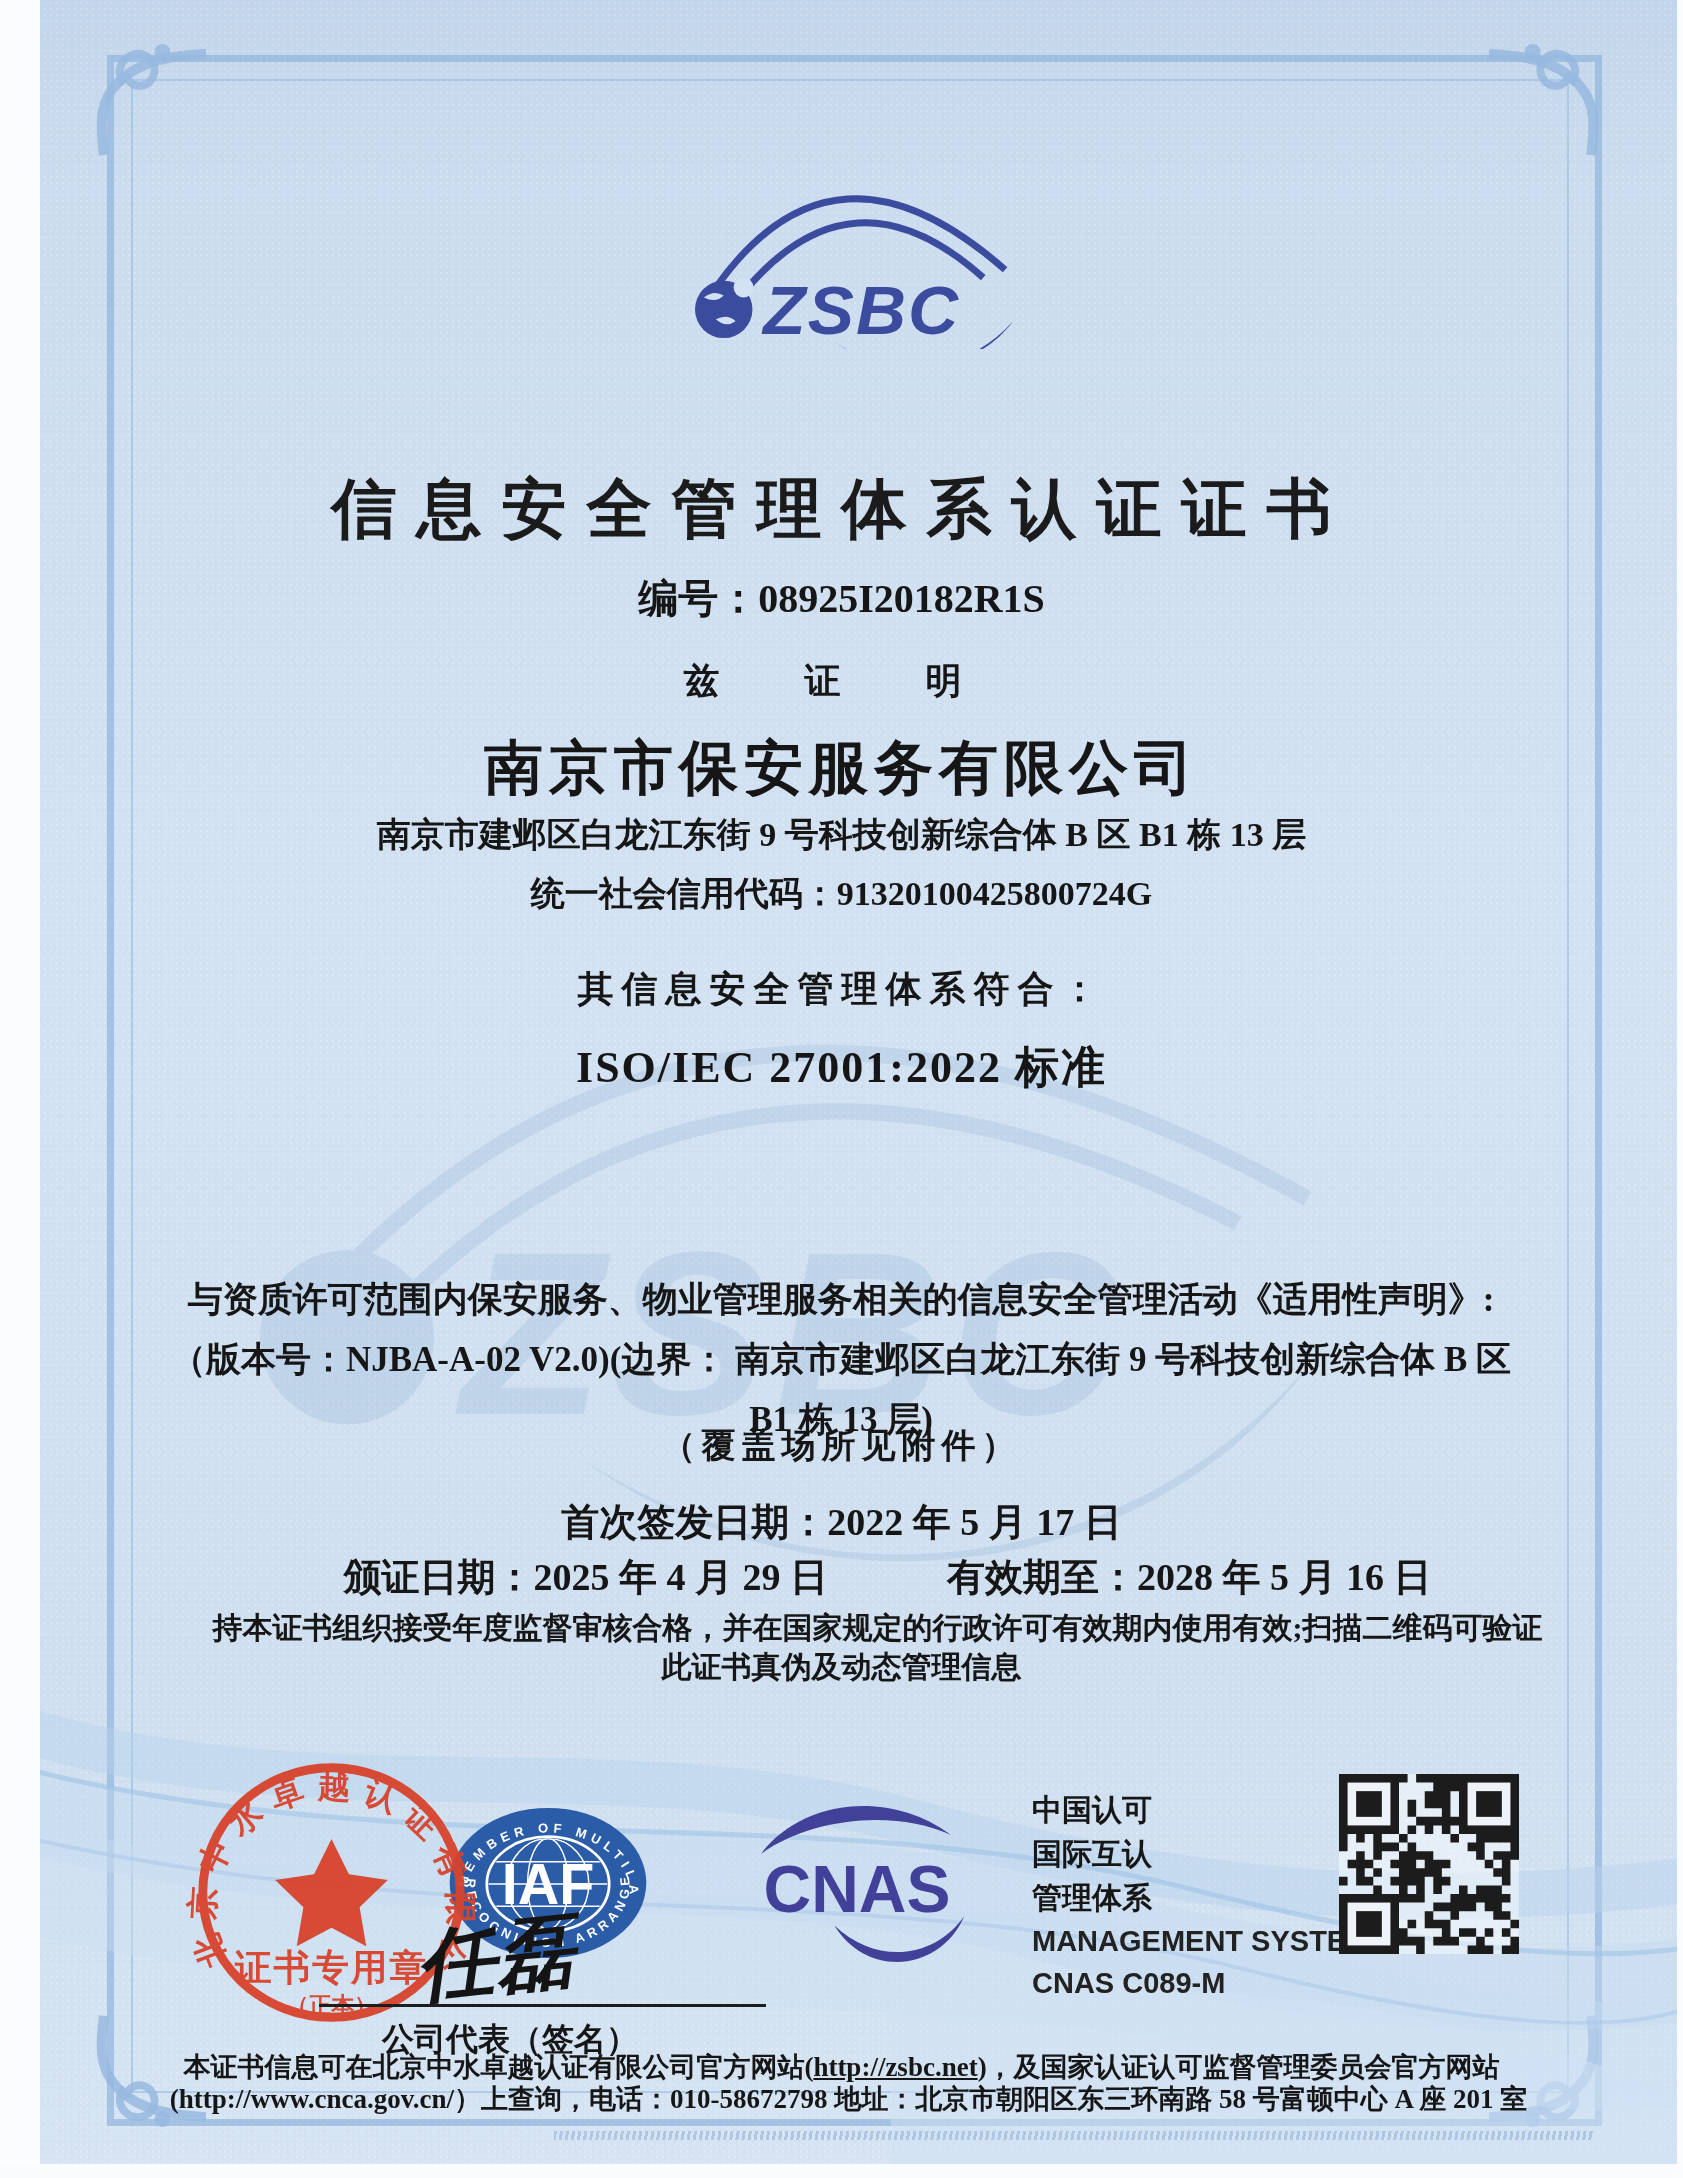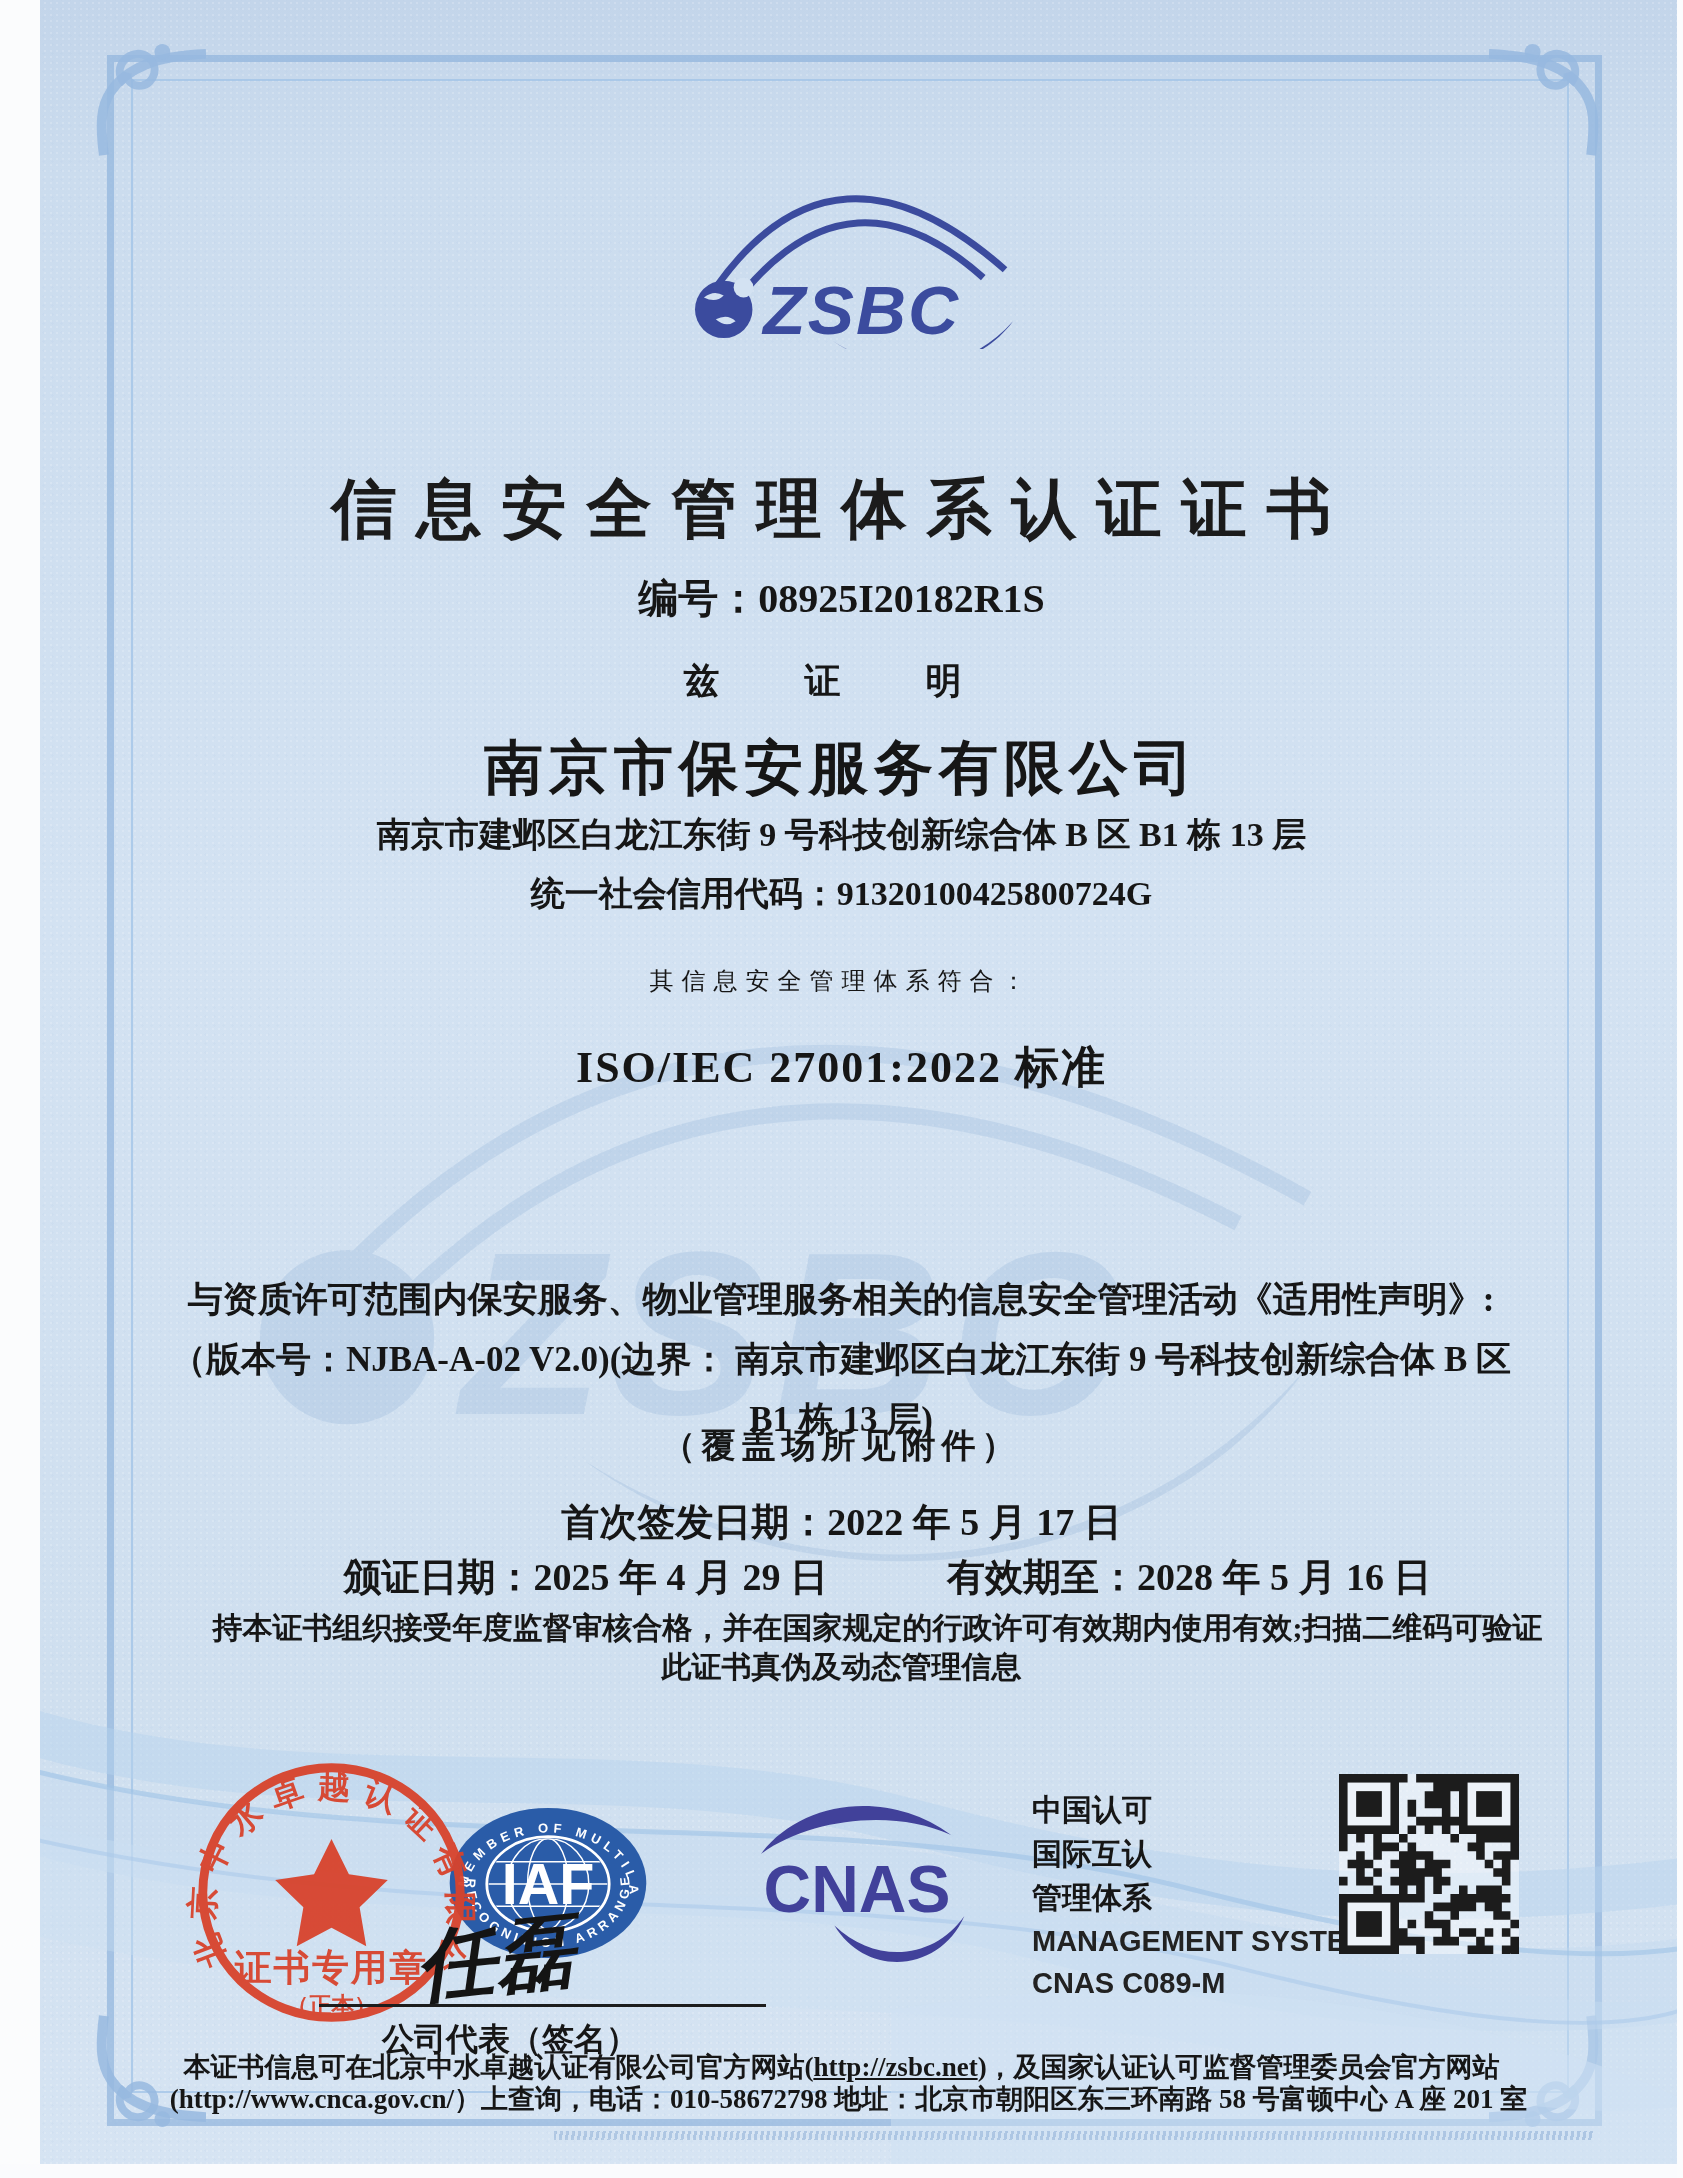--- a/index.html
+++ b/index.html
@@ -28,21 +28,21 @@
   .corner.tr{transform:scaleX(-1);}
   .corner.bl{transform:scaleY(-1);}
   .corner.br{transform:scale(-1,-1);}
   
   .title{top:465px;font-size:65px;font-weight:900;letter-spacing:20px;color:#1b1b1b;z-index:3;}
   .certno{top:571px;font-size:40px;font-weight:700;z-index:3;}
   .hereby{top:657px;font-size:36px;font-weight:700;letter-spacing:38px;z-index:3;}
   .company{top:729px;font-size:59px;font-weight:800;letter-spacing:6px;z-index:3;}
   .address{top:812px;font-size:34px;font-weight:700;z-index:3;}
   .credit{top:871px;font-size:34px;font-weight:700;z-index:3;}
-  .conform{top:965px;font-size:24px;font-weight:400;letter-spacing:8px;z-index:3;}
+  .conform{top:965px;font-size:36px;font-weight:700;letter-spacing:8px;z-index:3;}
   .standard{top:1038px;font-size:44px;font-weight:800;letter-spacing:2px;z-index:3;}
   .scope-label{top:1193px;font-size:36px;font-weight:800;letter-spacing:4px;z-index:3;}
   .scope-text{top:1270px;left:158px;width:1366px;text-align:center;font-size:35px;font-weight:700;line-height:60px;z-index:3;}
   .attach{top:1423px;font-size:34px;font-weight:700;letter-spacing:6px;z-index:3;}
   .first-issue{top:1497px;font-size:38px;font-weight:800;z-index:3;}
   .daterow{top:1552px;left:0;width:100%;display:flex;justify-content:center;gap:119px;font-size:38px;font-weight:800;z-index:3;margin-left:46px;}
   .disc1{top:1608px;font-size:30px;font-weight:700;z-index:3;padding-left:36px;}
   .disc2{top:1647px;font-size:30px;font-weight:700;z-index:3;}
   
   .stamp{left:176px;top:1744px;width:309px;height:297px;z-index:5;opacity:.95;}

